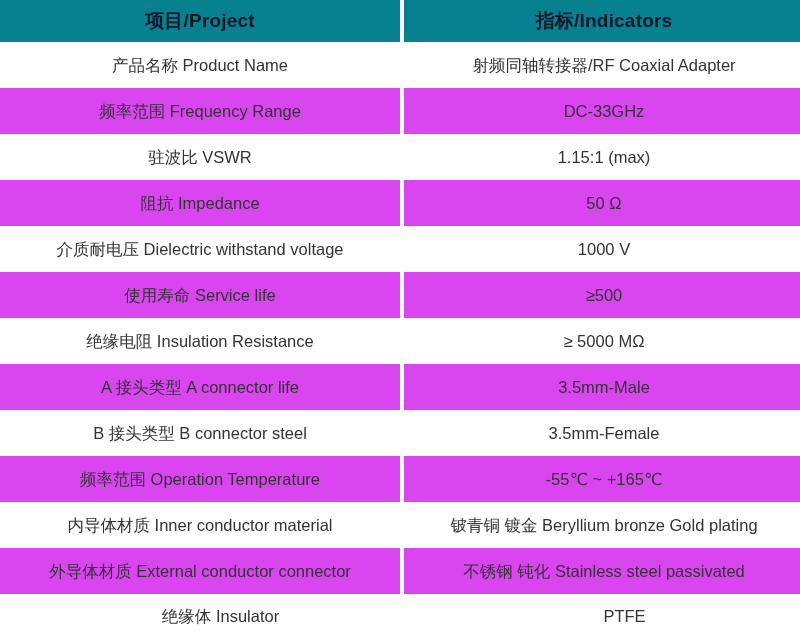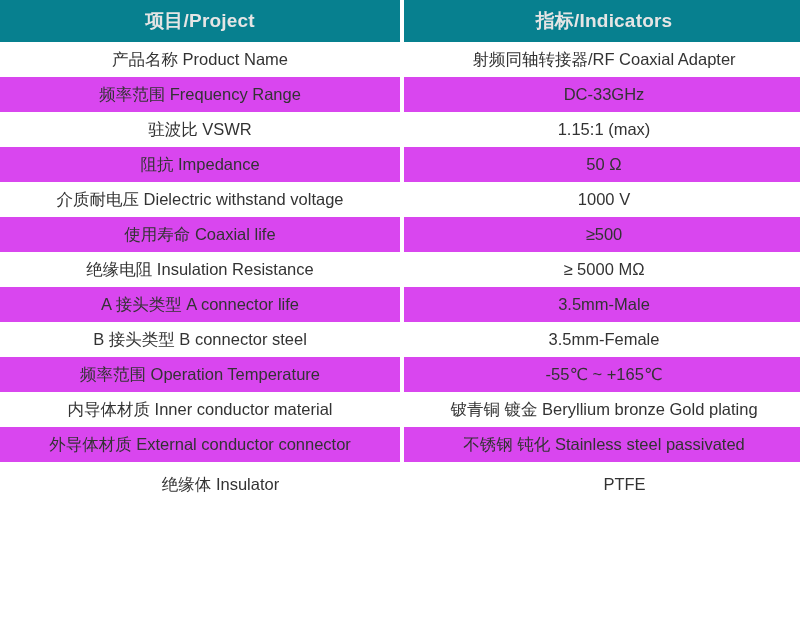--- a/index.html
+++ b/index.html
@@ -19,38 +19,38 @@
     width: 800px;
     border-collapse: separate;
     border-spacing: 0;
     table-layout: fixed;
   }
 
   
   .spec-table thead th {
     height: 42px;
     background: #07808F;
-    color: #e5e5e5;
+    color: #0f172a;
     font-size: 19px;
     font-weight: bold;
     letter-spacing: 0.2px;
     text-align: center;
     vertical-align: middle;
     padding: 0;
   }
   .col-project { width: 400px; }
   .col-indicators { width: 400px; }
 
   
   .gutter-l { border-right: 2px solid #ffffff; }
   .gutter-r { border-left: 2px solid #ffffff; }
 
   
   .spec-table tbody td {
-    height: 35px;
+    height: 46px;
     padding: 0 6px;
     text-align: center;
     vertical-align: middle;
     font-size: 16.5px;
     color: #333333;
     background: #ffffff;
     line-height: 1.25;
   }
   .spec-table tbody tr.alt td {
     background: #d946ef;
@@ -86,21 +86,21 @@
       </tr>
       <tr class="alt">
         <td class="cell-project">阻抗 Impedance</td>
         <td class="cell-indicator">50 Ω</td>
       </tr>
       <tr>
         <td class="cell-project">介质耐电压 Dielectric withstand voltage</td>
         <td class="cell-indicator">1000 V</td>
       </tr>
       <tr class="alt">
-        <td class="cell-project">使用寿命 Coaxial life</td>
+        <td class="cell-project">使用寿命 Service life</td>
         <td class="cell-indicator">≥500</td>
       </tr>
       <tr>
         <td class="cell-project">绝缘电阻 Insulation Resistance</td>
         <td class="cell-indicator">≥ 5000 MΩ</td>
       </tr>
       <tr class="alt">
         <td class="cell-project">A 接头类型  A connector life</td>
         <td class="cell-indicator">3.5mm-Male</td>
       </tr>

